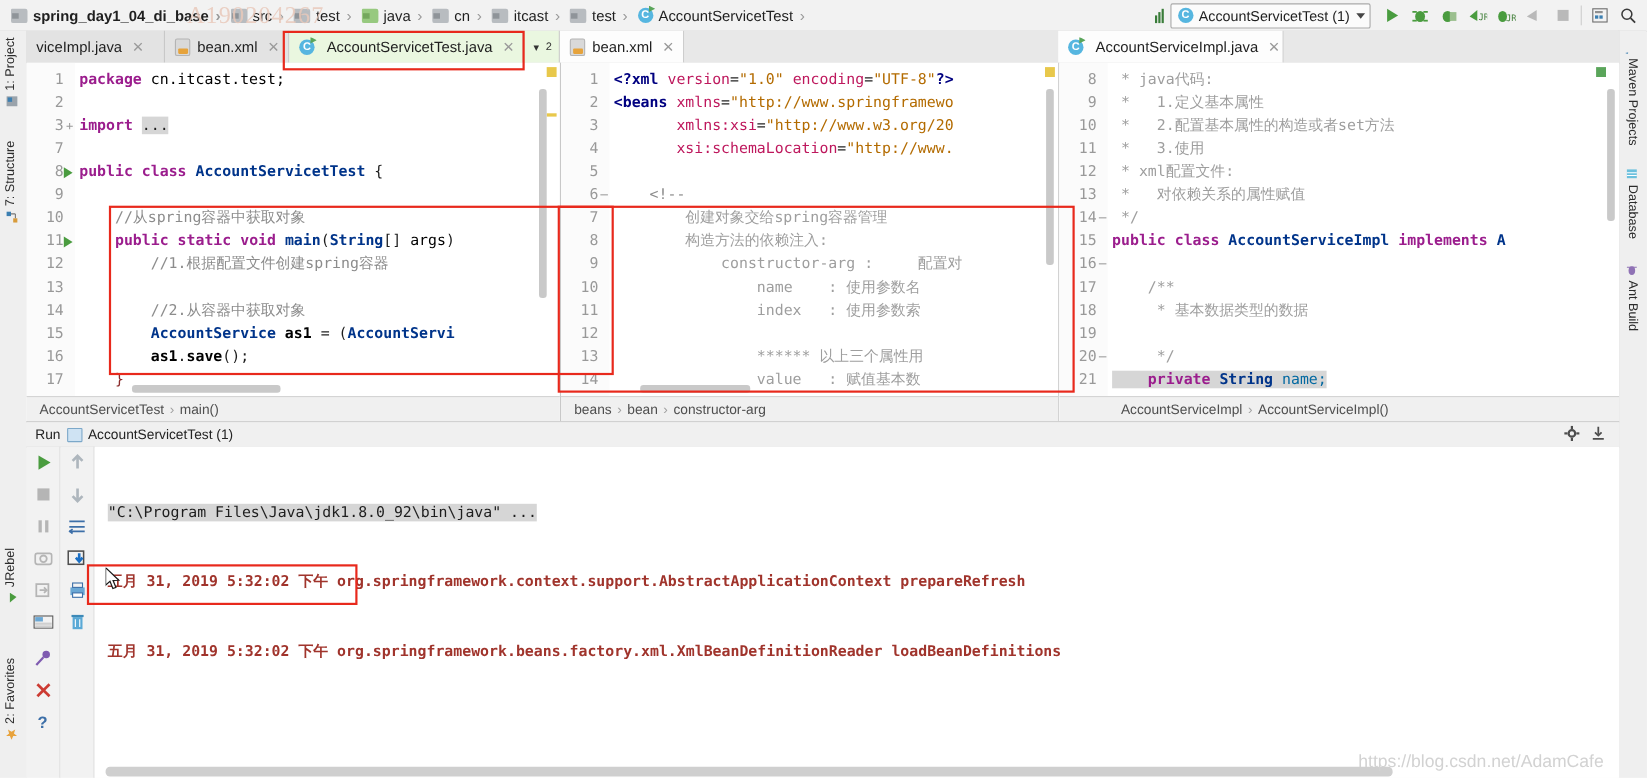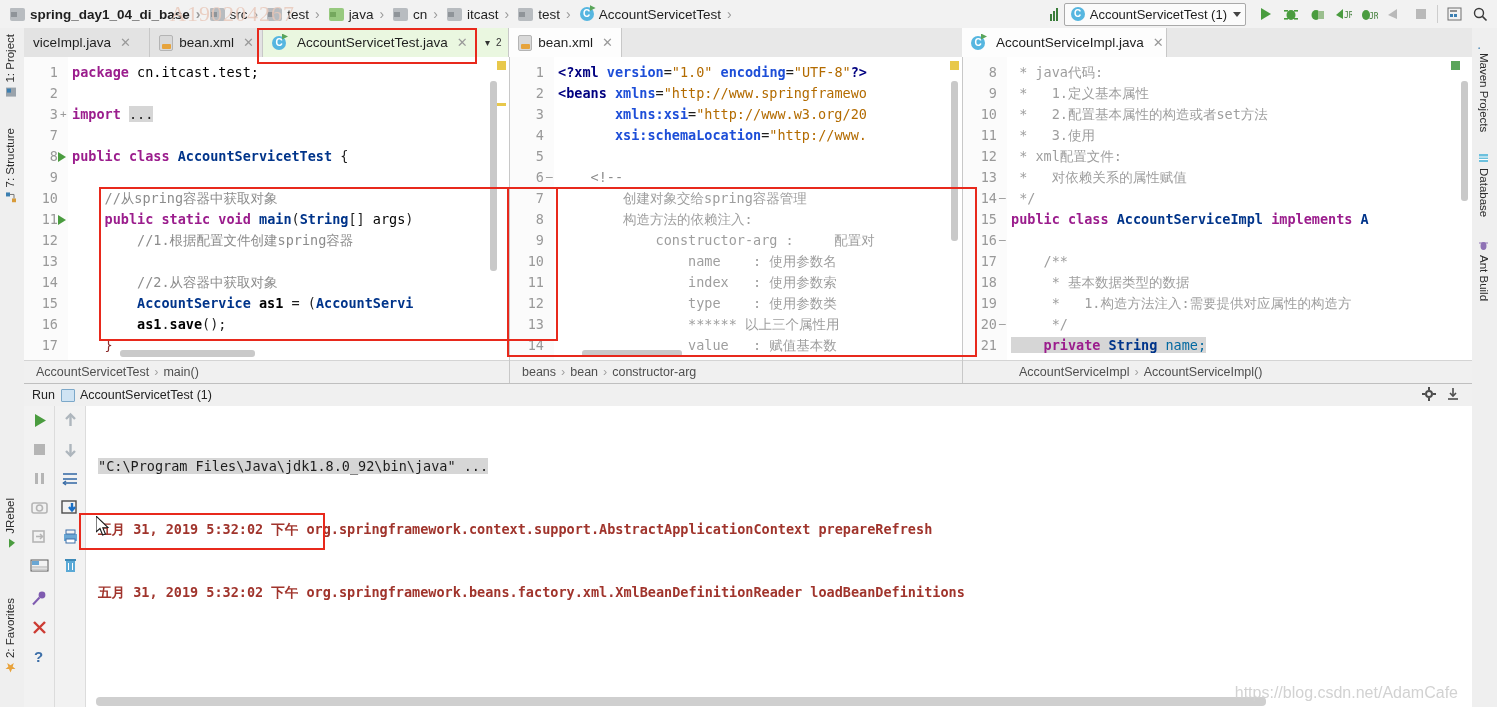--- a/index.html
+++ b/index.html
@@ -69,21 +69,21 @@
   .pane.p1{width:485px;border-right:1px solid #c8c8c8;}
   .pane.p2{width:452px;border-right:1px solid #c8c8c8;}
   .pane.p3{width:509px;}
   .gutter{position:absolute;left:0;top:0;bottom:0;width:44px;background:#fbfbfb;}
   .code{position:absolute;left:0;top:0;right:0;bottom:0;
      font-family:"DejaVu Sans Mono", monospace;font-size:13.5px;line-height:21px;white-space:pre;}
   .ln{position:absolute;left:0;width:34px;text-align:right;color:#999999;
       font-family:"DejaVu Sans Mono", monospace;font-size:13.5px;line-height:21px;}
   .cl{position:absolute;left:48px;line-height:21px;white-space:pre;}
   .kw2{color:#9b1d8d;font-weight:bold;}
-  .xattr{color:#1d4ed8;font-weight:bold;}
+  .xattr{color:#be185d;font-weight:normal;}
   .xtag{color:#000080;font-weight:bold;}
   .xval{color:#b36b00;}
   .cls{color:#00348a;font-weight:bold;}
   .hl{background:#d6d6d6;}
   .fold{position:absolute;color:#9a9a9a;font-size:11px;line-height:21px;left:36px;}
   .runmark{position:absolute;left:32px;width:12px;height:21px;}
   .runmark:after{content:"";position:absolute;left:2px;top:6px;border-left:8px solid #4a9c3f;
      border-top:5px solid transparent;border-bottom:5px solid transparent;}
   .breadcrumb{position:absolute;left:0;right:0;bottom:0;height:22px;background:#f0f0f0;
      border-top:1px solid #d4d4d4;display:flex;align-items:center;padding-left:12px;
@@ -416,21 +416,20 @@
         <div class="cl" style="top:5px"><span class="xtag">&lt;?xml</span> <span class="xattr">version</span>=<span class="xval">"1.0"</span> <span class="xattr">encoding</span>=<span class="xval">"UTF-8"</span><span class="xtag">?&gt;</span></div>
         <div class="cl" style="top:26px"><span class="xtag">&lt;beans</span> <span class="xattr">xmlns</span>=<span class="xval">"http://www.springframewo</span></div>
         <div class="cl" style="top:47px">       <span class="xattr">xmlns:xsi</span>=<span class="xval">"http://www.w3.org/20</span></div>
         <div class="cl" style="top:68px">       <span class="xattr">xsi:schemaLocation</span>=<span class="xval">"http://www.</span></div>
         <div class="cl" style="top:110px;color:#8c8c8c">    &lt;!--</div>
         <div class="cl" style="top:131px;color:#9e9e9e">        创建对象交给spring容器管理</div>
         <div class="cl" style="top:152px;color:#9e9e9e">        构造方法的依赖注入:</div>
         <div class="cl" style="top:173px;color:#9e9e9e">            constructor-arg :     配置对</div>
         <div class="cl" style="top:194px;color:#9e9e9e">                name    : 使用参数名</div>
         <div class="cl" style="top:215px;color:#9e9e9e">                index   : 使用参数索</div>
-        <div class="cl" style="top:236px;color:#9e9e9e">                type    : 使用参数类</div>
         <div class="cl" style="top:257px;color:#9e9e9e">                ****** 以上三个属性用</div>
         <div class="cl" style="top:278px;color:#9e9e9e">                value   : 赋值基本数</div>
 
         <div class="errmark" style="top:4px;background:#e8c84b"></div>
         <div class="scrollmini" style="top:24px;height:160px;right:4px;"></div>
         <div class="hscroll" style="left:72px;bottom:26px;width:100px;"></div>
       </div>
       <div class="breadcrumb">
         <span>beans</span>
         <span class="bsep">›</span>
@@ -465,21 +464,20 @@
         <div class="cl" style="top:5px;color:#9e9e9e"> * java代码:</div>
         <div class="cl" style="top:26px;color:#9e9e9e"> *   1.定义基本属性</div>
         <div class="cl" style="top:47px;color:#9e9e9e"> *   2.配置基本属性的构造或者set方法</div>
         <div class="cl" style="top:68px;color:#9e9e9e"> *   3.使用</div>
         <div class="cl" style="top:89px;color:#9e9e9e"> * xml配置文件:</div>
         <div class="cl" style="top:110px;color:#9e9e9e"> *   对依赖关系的属性赋值</div>
         <div class="cl" style="top:131px;color:#9e9e9e"> */</div>
         <div class="cl" style="top:152px"><span class="kw2">public</span> <span class="kw2">class</span> <span class="cls">AccountServiceImpl</span> <span class="kw2">implements</span> <span class="cls">A</span></div>
         <div class="cl" style="top:194px;color:#9e9e9e">    /**</div>
         <div class="cl" style="top:215px;color:#9e9e9e">     * 基本数据类型的数据</div>
-        <div class="cl" style="top:236px;color:#9e9e9e">     *   1.构造方法注入:需要提供对应属性的构造方</div>
         <div class="cl" style="top:257px;color:#9e9e9e">     */</div>
         <div class="cl" style="top:278px"><span class="hl">    <span class="kw2">private</span> <span class="cls">String</span> <span style="color:#0369a1">name;</span></span></div>
 
         <div class="errmark" style="top:4px;background:#5aa55a;right:12px"></div>
         <div class="scrollmini" style="top:24px;height:120px;right:4px;"></div>
       </div>
       <div class="breadcrumb" style="padding-left:56px;">
         <span>AccountServiceImpl</span>
         <span class="bsep">›</span>
         <span>AccountServiceImpl()</span>

